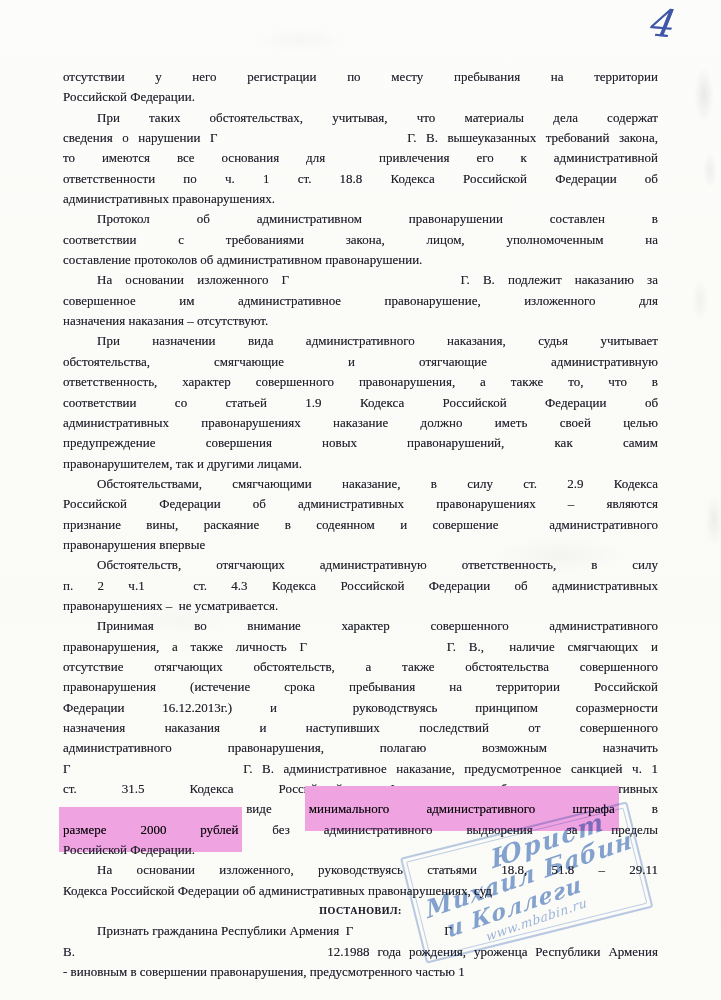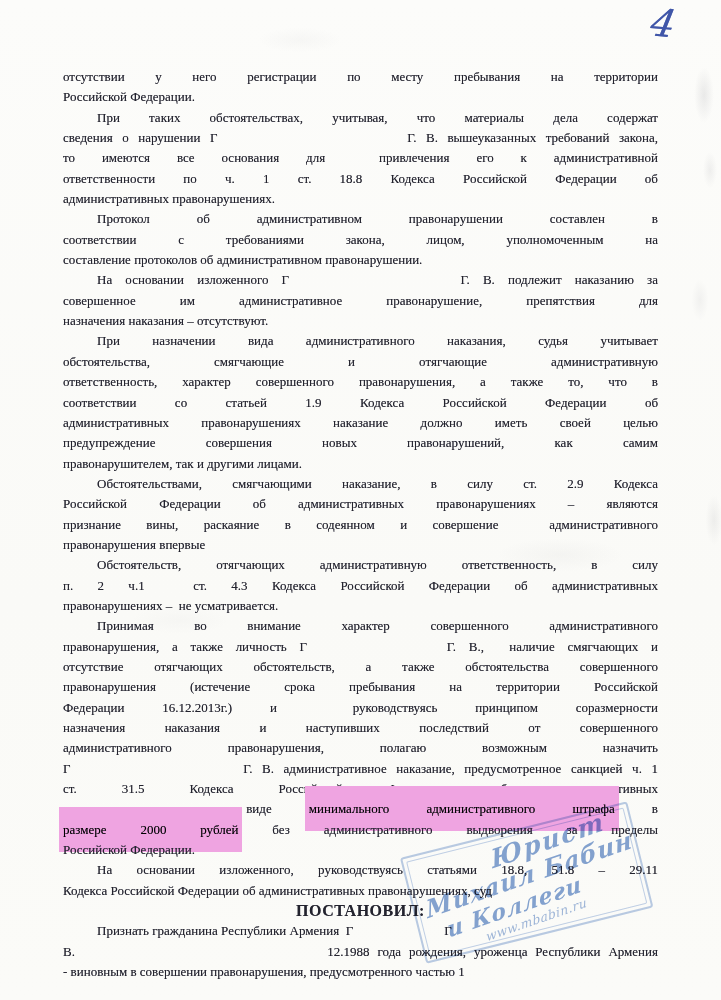--- a/index.html
+++ b/index.html
@@ -21,21 +21,21 @@
     color:#23232e;
     text-shadow:0 0 .5px rgba(10,10,30,.45);
   }
   .line{
     font-size:13px;line-height:20.35px;min-height:20.35px;
     text-align:justify;text-align-last:justify;
     white-space:normal;
   }
   .line.end{text-align-last:left;}
   .line.indent{text-indent:34px;}
-  .line.center{text-align:right;text-align-last:center;font-weight:bold;letter-spacing:.5px;font-size:16px;}
+  .line.center{text-align:right;text-align-last:center;font-weight:bold;letter-spacing:.5px;font-size:10px;}
   .hl{
     background:#efa4e1;
     color:#000000;
     padding:15px 4px;margin:-1px -4px;
     border-radius:0;
     box-decoration-break:clone;-webkit-box-decoration-break:clone;
   }
   .pagenum{
     position:absolute;left:650px;top:2px;width:40px;height:56px;
     font-family:"DejaVu Serif", serif;font-style:italic;font-size:38px;
@@ -77,21 +77,21 @@
       <div class="line end"><span>Российской Федерации.</span></div>
       <div class="line indent"><span>При таких обстоятельствах, учитывая, что материалы дела содержат</span></div>
       <div class="line"><span>сведения о нарушении Г&nbsp;&nbsp;&nbsp;&nbsp;&nbsp;&nbsp;&nbsp;&nbsp;&nbsp;&nbsp;&nbsp;&nbsp;&nbsp;&nbsp;&nbsp;&nbsp;&nbsp;&nbsp;&nbsp;&nbsp;Г. В. вышеуказанных требований закона,</span></div>
       <div class="line"><span>то имеются все основания для &nbsp;привлечения его к административной</span></div>
       <div class="line"><span>ответственности по ч. 1 ст. 18.8 Кодекса Российской Федерации об</span></div>
       <div class="line end"><span>административных правонарушениях.</span></div>
       <div class="line indent"><span>Протокол об административном правонарушении составлен в</span></div>
       <div class="line"><span>соответствии с требованиями закона, лицом, уполномоченным на</span></div>
       <div class="line end"><span>составление протоколов об административном правонарушении.</span></div>
       <div class="line indent"><span>На основании изложенного Г&nbsp;&nbsp;&nbsp;&nbsp;&nbsp;&nbsp;&nbsp;&nbsp;&nbsp;&nbsp;&nbsp;&nbsp;&nbsp;Г. В. подлежит наказанию за</span></div>
-      <div class="line"><span>совершенное им административное правонарушение, препятствия для</span></div>
+      <div class="line"><span>совершенное им административное правонарушение, изложенного для</span></div>
       <div class="line end"><span>назначения наказания – отсутствуют.</span></div>
       <div class="line indent"><span>При назначении вида административного наказания, судья учитывает</span></div>
       <div class="line"><span>обстоятельства, смягчающие и отягчающие административную</span></div>
       <div class="line"><span>ответственность, характер совершенного правонарушения, а также то, что в</span></div>
       <div class="line"><span>соответствии со статьей 1.9 Кодекса Российской Федерации об</span></div>
       <div class="line"><span>административных правонарушениях наказание должно иметь своей целью</span></div>
       <div class="line"><span>предупреждение совершения новых правонарушений, как самим</span></div>
       <div class="line end"><span>правонарушителем, так и другими лицами.</span></div>
       <div class="line indent"><span>Обстоятельствами, смягчающими наказание, в силу ст. 2.9 Кодекса</span></div>
       <div class="line"><span>Российской Федерации об административных правонарушениях – являются</span></div>

